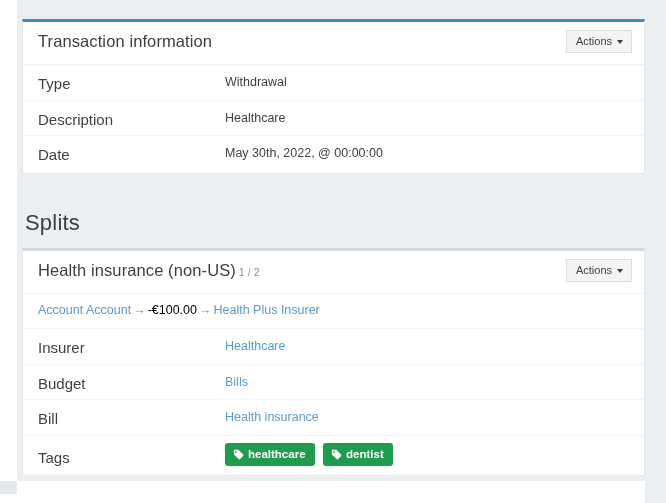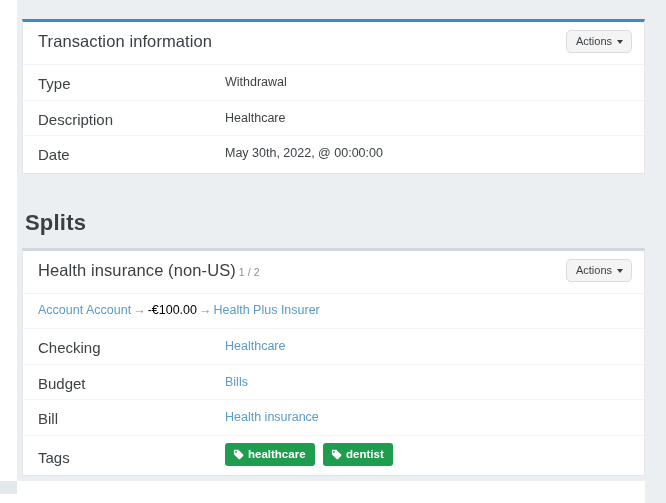--- a/index.html
+++ b/index.html
@@ -109,21 +109,21 @@
     right: 12px;
     top: 8px;
     display: inline-flex;
     align-items: center;
     gap: 5px;
     padding: 4px 8px 4px 9px;
     font-size: 11px;
     color: #3a3f44;
     background: #f4f4f4;
     border: 1px solid #dcdcdc;
-    border-radius: 5px;
+    border-radius: 0;
     line-height: 1.2;
     cursor: pointer;
     white-space: nowrap;
   }
   .caret {
     width: 0; height: 0;
     border-left: 3.5px solid transparent;
     border-right: 3.5px solid transparent;
     border-top: 4px solid #3a3f44;
     display: inline-block;
@@ -203,21 +203,21 @@
     white-space: nowrap;
   }
   .tag svg { display: block; }
 
   
   .section-heading {
     position: absolute;
     left: 8px;
     top: 210px;
     font-size: 22px;
-    font-weight: 700;
+    font-weight: 400;
     color: #3a3f44;
     letter-spacing: .2px;
   }
 </style>
 </head>
 <body>
 
 <div class="page"></div>
 <div class="gutter-left"></div>
 <div class="bottom-strip"></div>
@@ -262,21 +262,21 @@
       </div>
     </div>
 
     <div class="transfer-row">
       <div class="transfer-line">
         <a class="link">Account Account</a><span class="arrow">→</span><span class="amount">-€100.00</span><span class="arrow">→</span><a class="link">Health Plus Insurer</a>
       </div>
     </div>
 
     <div class="row">
-      <div class="row-label">Checking</div>
+      <div class="row-label">Insurer</div>
       <div class="row-value"><a class="link">Healthcare</a></div>
     </div>
     <div class="row">
       <div class="row-label">Budget</div>
       <div class="row-value"><a class="link">Bills</a></div>
     </div>
     <div class="row">
       <div class="row-label">Bill</div>
       <div class="row-value"><a class="link">Health insurance</a></div>
     </div>

